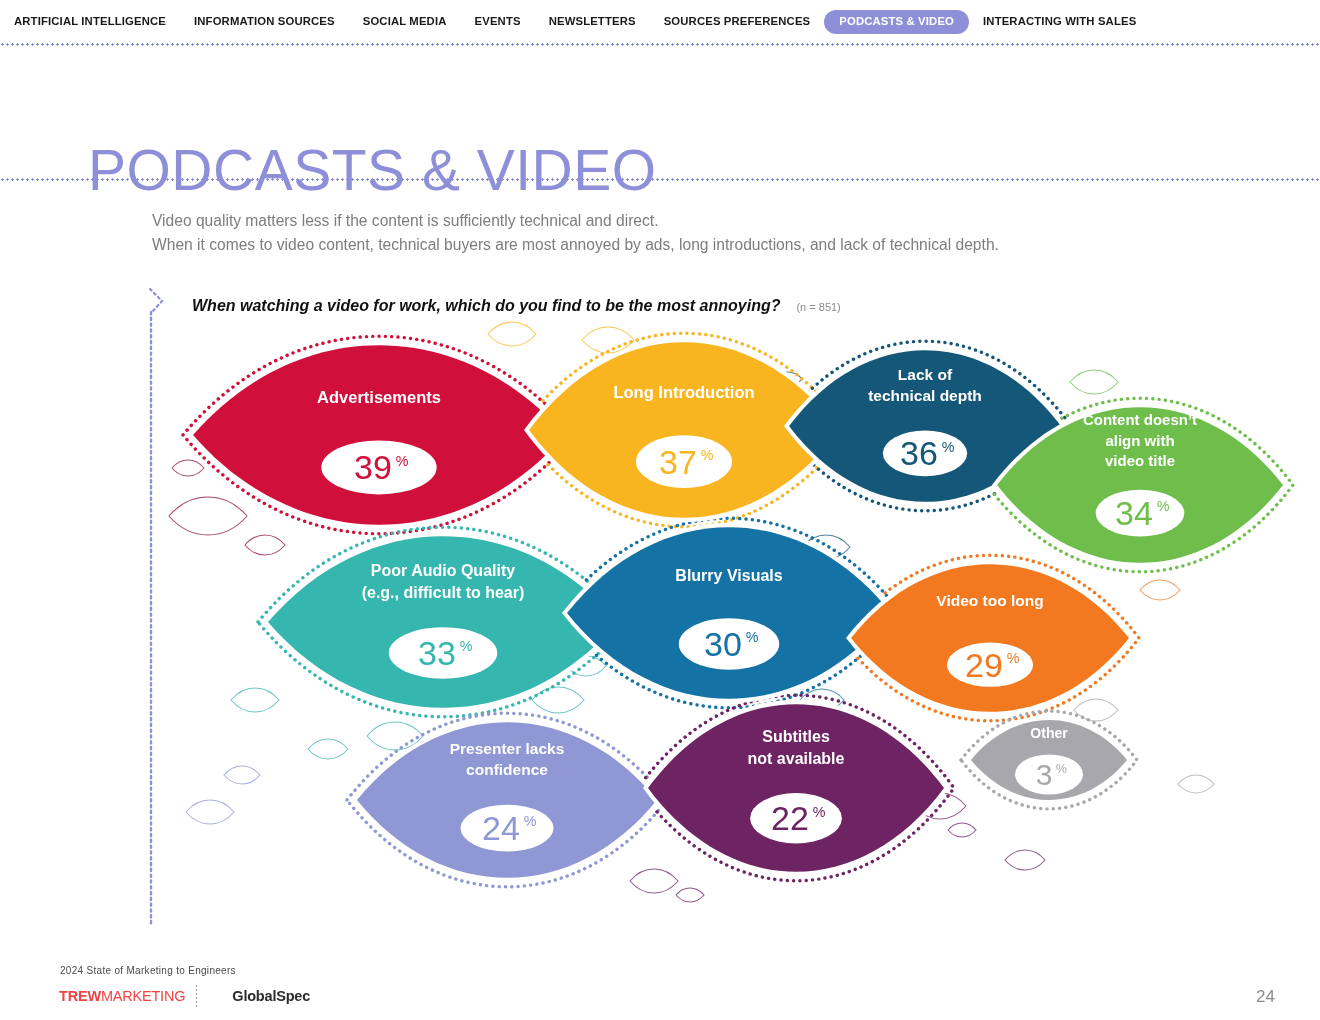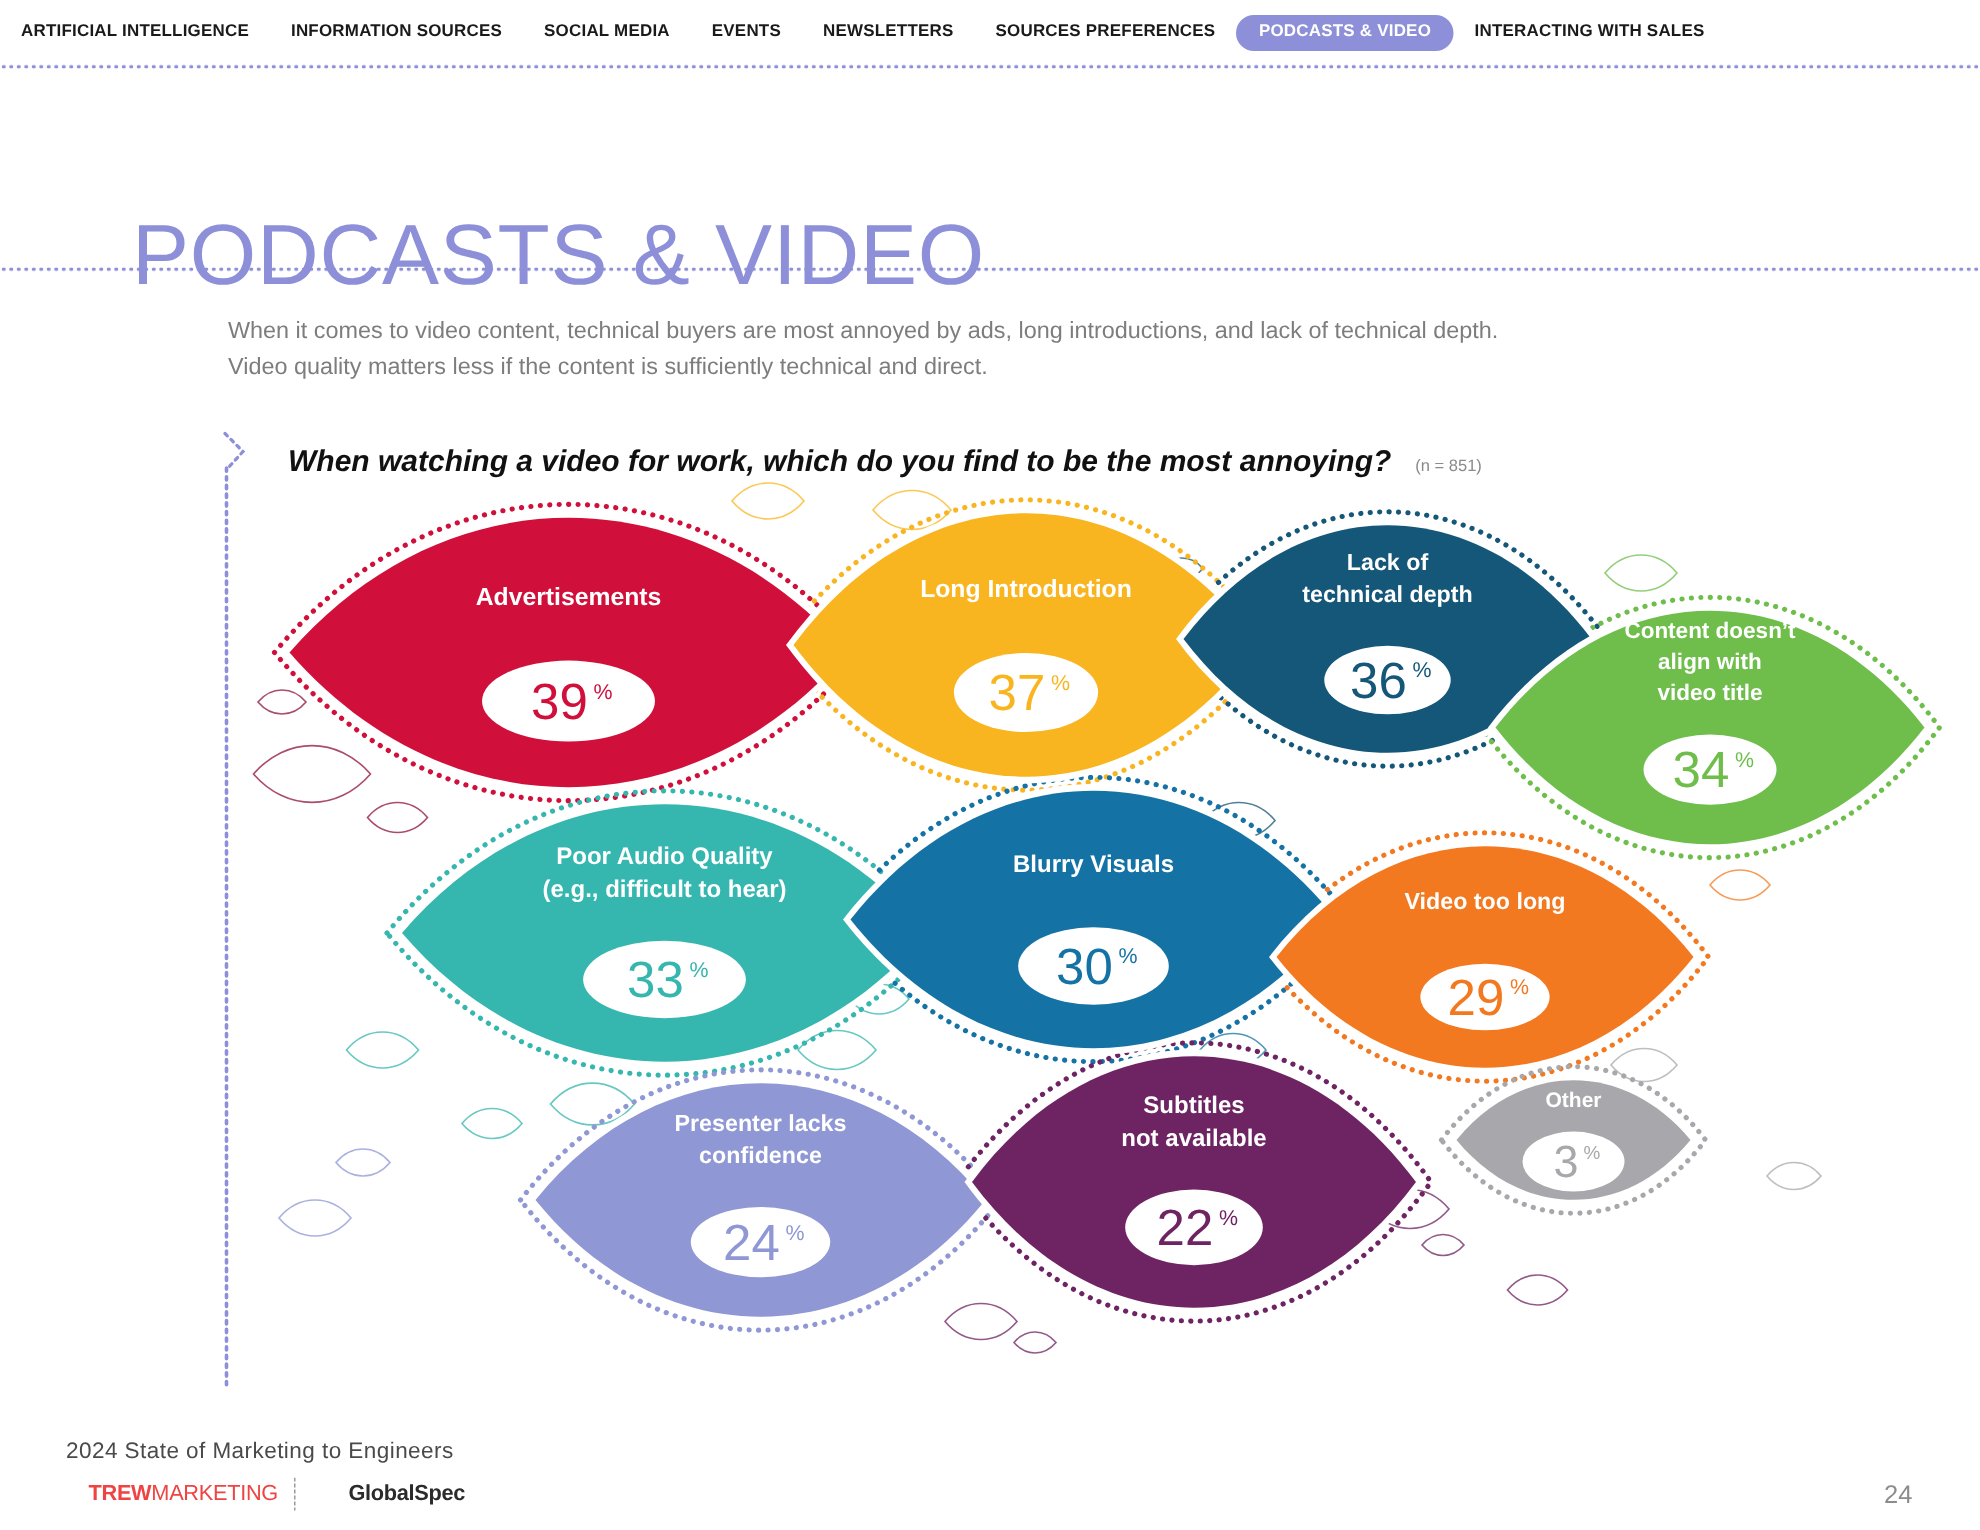--- a/index.html
+++ b/index.html
@@ -83,21 +83,21 @@
   }
   #intro div { white-space: nowrap; }
 
   
   #question {
     position: absolute;
     top: 297px; left: 192px;
     white-space: nowrap;
   }
   #question .q-text {
-    font-size: 20px;
+    font-size: 16px;
     font-style: italic;
     font-weight: bold;
     color: #111111;
   }
   #question .q-n {
     font-size: 11px;
     color: #8a8a8a;
     font-style: normal;
     font-weight: normal;
     margin-left: 16px;
@@ -129,22 +129,22 @@
     font-weight: 400;
   }
   .leaf-pct-sign {
     font-family: "Liberation Sans", sans-serif;
     font-weight: 400;
   }
 
   
   #footer-text {
     position: absolute;
-    bottom: 44px; left: 44px;
-    font-size: 15px;
+    bottom: 44px; left: 60px;
+    font-size: 10px;
     color: #4a4a4a;
     letter-spacing: 0.3px;
   }
   #footer-logos {
     position: absolute;
     bottom: 13px; left: 59px;
     display: flex;
     align-items: center;
     gap: 0px;
   }
@@ -194,22 +194,22 @@
       <div class="nav-item">SOURCES PREFERENCES</div>
       <div class="nav-item active">PODCASTS &amp; VIDEO</div>
       <div class="nav-item">INTERACTING WITH SALES</div>
     </nav>
   <div id="nav-underline"></div>
 
   <h1 id="page-title">PODCASTS &amp; VIDEO</h1>
   <div id="title-underline"></div>
 
   <div id="intro">
+    <div>Video quality matters less if the content is sufficiently technical and direct.</div>
     <div>When it comes to video content, technical buyers are most annoyed by ads, long introductions, and lack of technical depth.</div>
-    <div>Video quality matters less if the content is sufficiently technical and direct.</div>
   </div>
 
   <div id="question">
     <span class="q-text">When watching a video for work, which do you find to be the most annoying?</span><span class="q-n">(n = 851)</span>
   </div>
 
   <svg id="left-bracket" viewBox="0 0 40 645">
     <path d="M 10 4 L 22 16 L 12 27" fill="none" stroke="#8d90d8" stroke-width="2.2" stroke-dasharray="2.2 3.4" stroke-linecap="round"></path>
     <path d="M 11 27 L 11 641" fill="none" stroke="#8d90d8" stroke-width="2.4" stroke-dasharray="2.2 3.6" stroke-linecap="round"></path>
   </svg>

